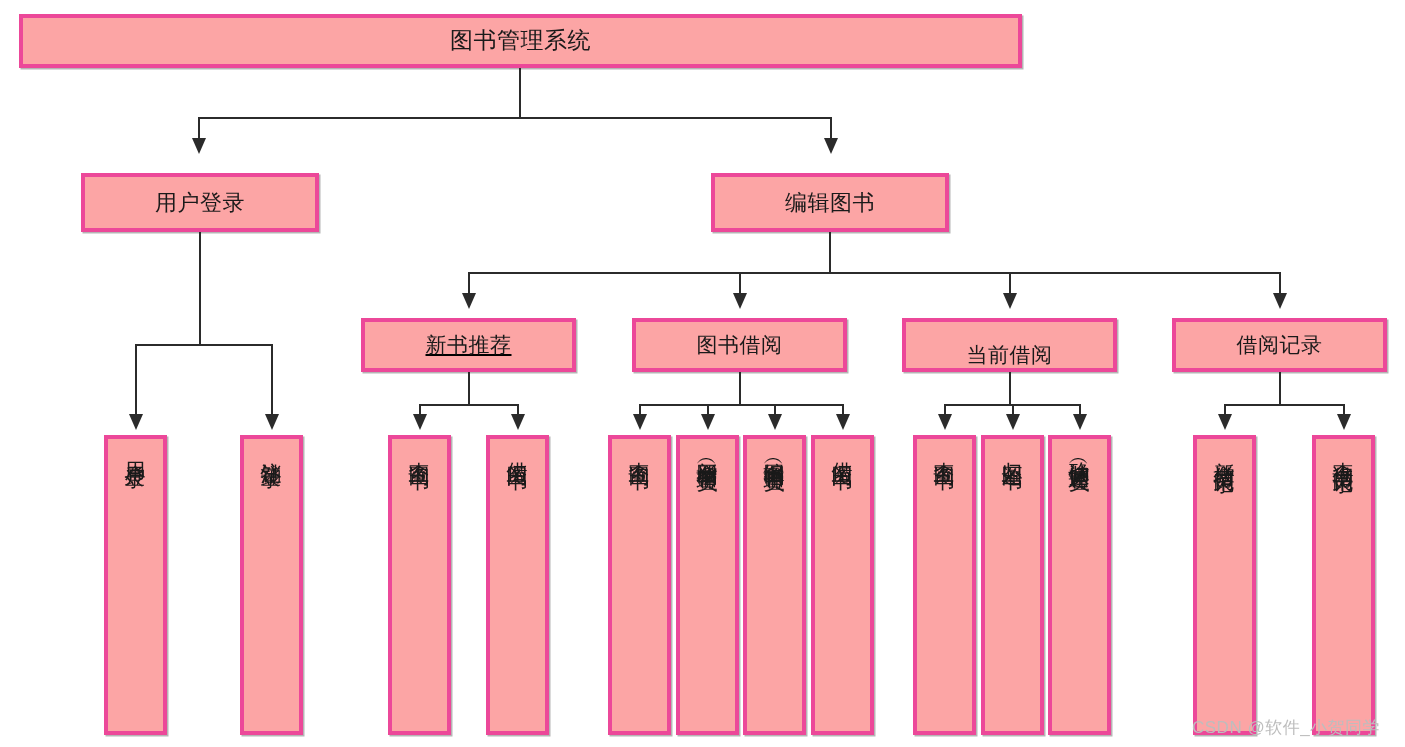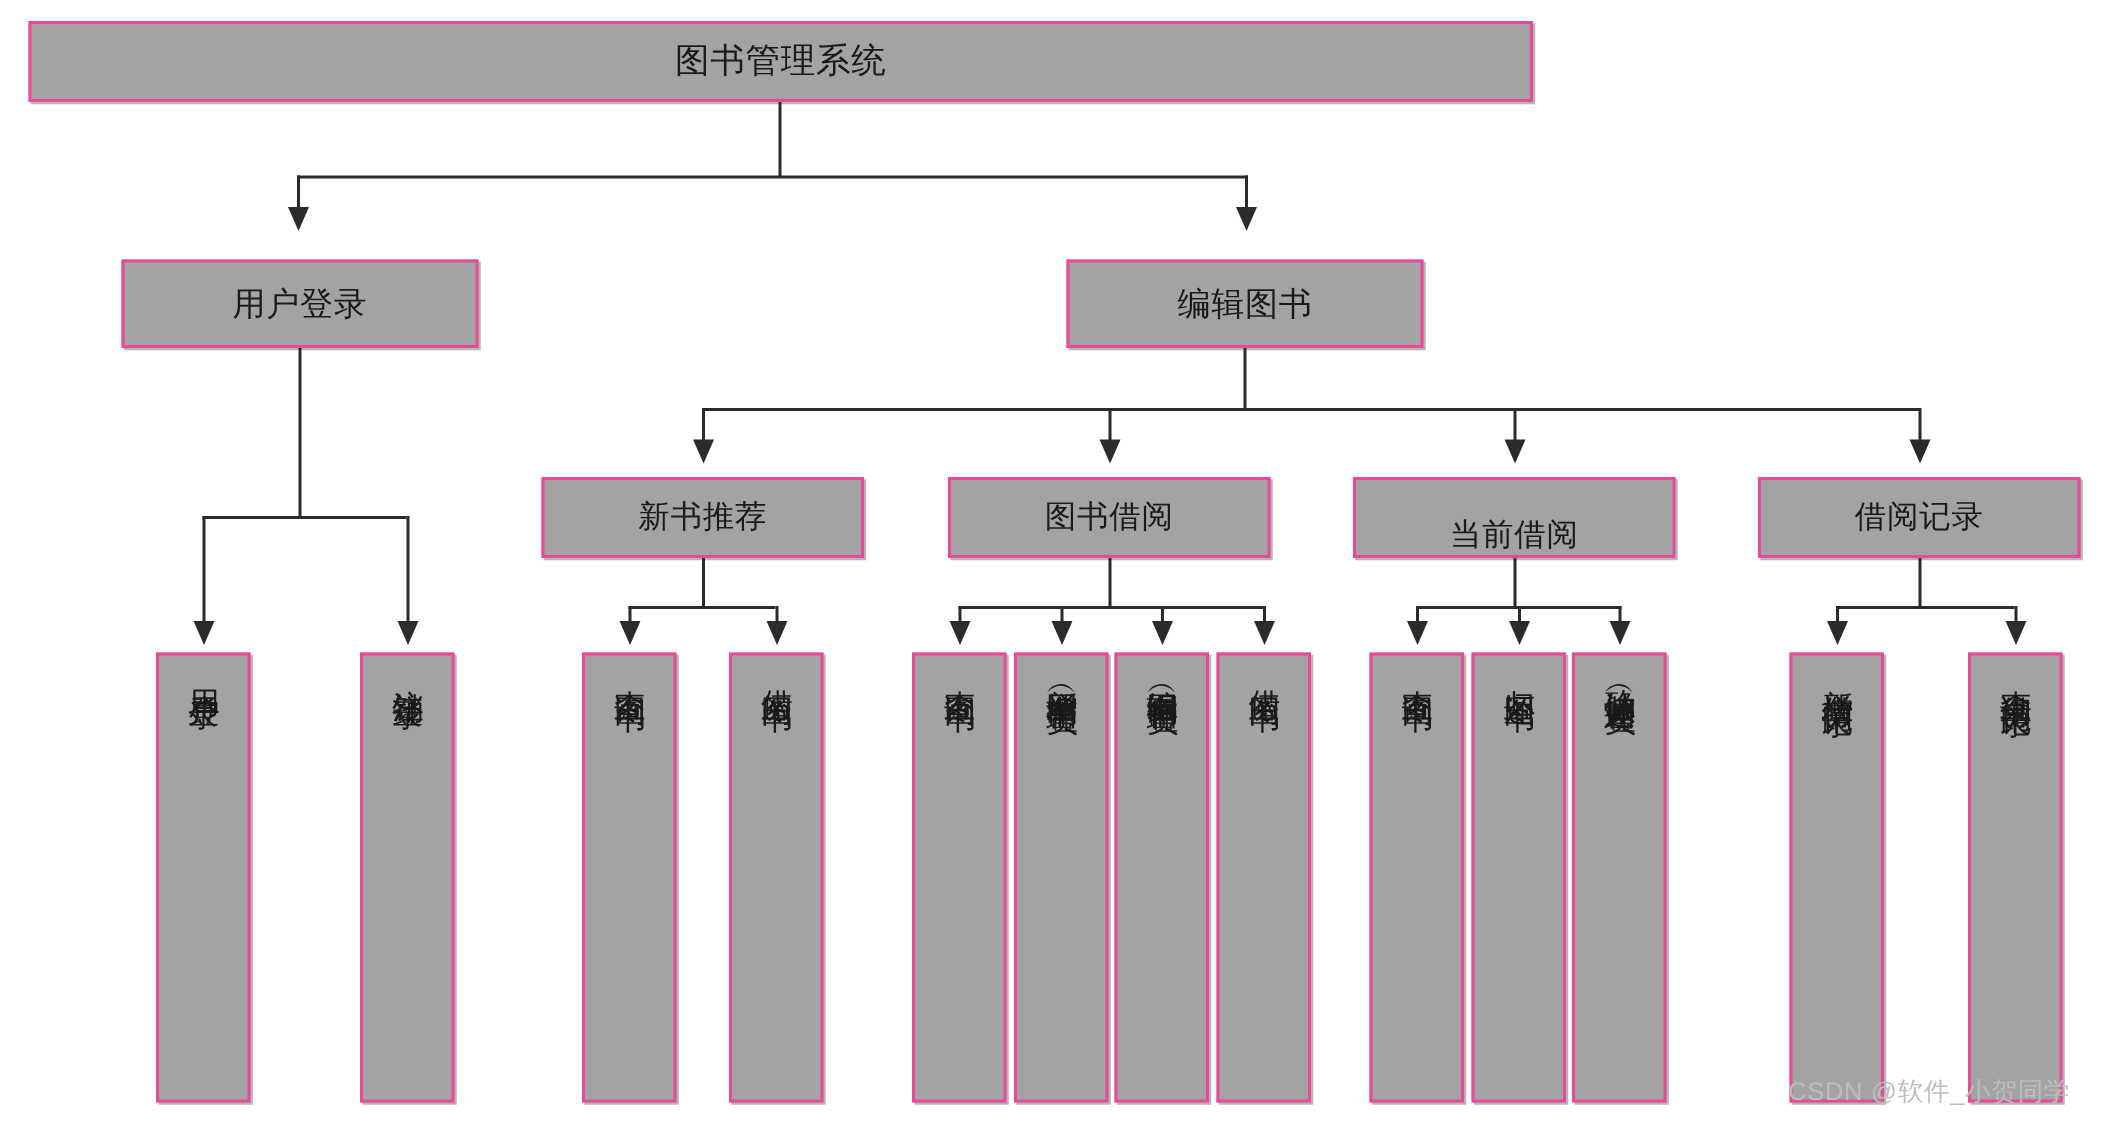--- a/index.html
+++ b/index.html
@@ -13,22 +13,22 @@
   #canvas {
     position: relative;
     width: 1405px;
     height: 747px;
     background: #ffffff;
     overflow: hidden;
   }
   .node {
     position: absolute;
     box-sizing: border-box;
-    background: #a3a3a3;
-    border: 2px solid #ec4899;
+    background: #fca5a5;
+    border: 4px solid #ec4899;
     box-shadow: 1.5px 1.5px 0 0 rgba(120,120,120,0.55);
     display: flex;
     align-items: center;
     justify-content: center;
   }
   .node .label {
     color: #1a1a1a;
     letter-spacing: 0.5px;
     text-align: center;
     line-height: 1.18;
@@ -112,21 +112,21 @@
   <div class="hline" style="left:468px; top:272px; width:812px;"></div>
   <div class="vline" style="left:468px; top:272px; height:24px;"></div>
   <div class="arrow" style="left:462px; top:293px;"></div>
   <div class="vline" style="left:739px; top:272px; height:24px;"></div>
   <div class="arrow" style="left:733px; top:293px;"></div>
   <div class="vline" style="left:1009px; top:272px; height:24px;"></div>
   <div class="arrow" style="left:1003px; top:293px;"></div>
   <div class="vline" style="left:1279px; top:272px; height:24px;"></div>
   <div class="arrow" style="left:1273px; top:293px;"></div>
 
-  <div class="node l2" style="left:361px; top:318px; width:215px; height:54px;">
+  <div class="node l2" style="left:361px; top:318px; width:215px; height:54px;text-decoration:underline;">
     <span class="label">新书推荐</span>
   </div>
 
   <div class="node l2" style="left:632px; top:318px; width:215px; height:54px;">
     <span class="label">图书借阅</span>
   </div>
 
   <div class="node l2" style="left:902px; top:318px; width:215px; height:54px;align-items:flex-end;">
     <span class="label">当前借阅</span>
   </div>

